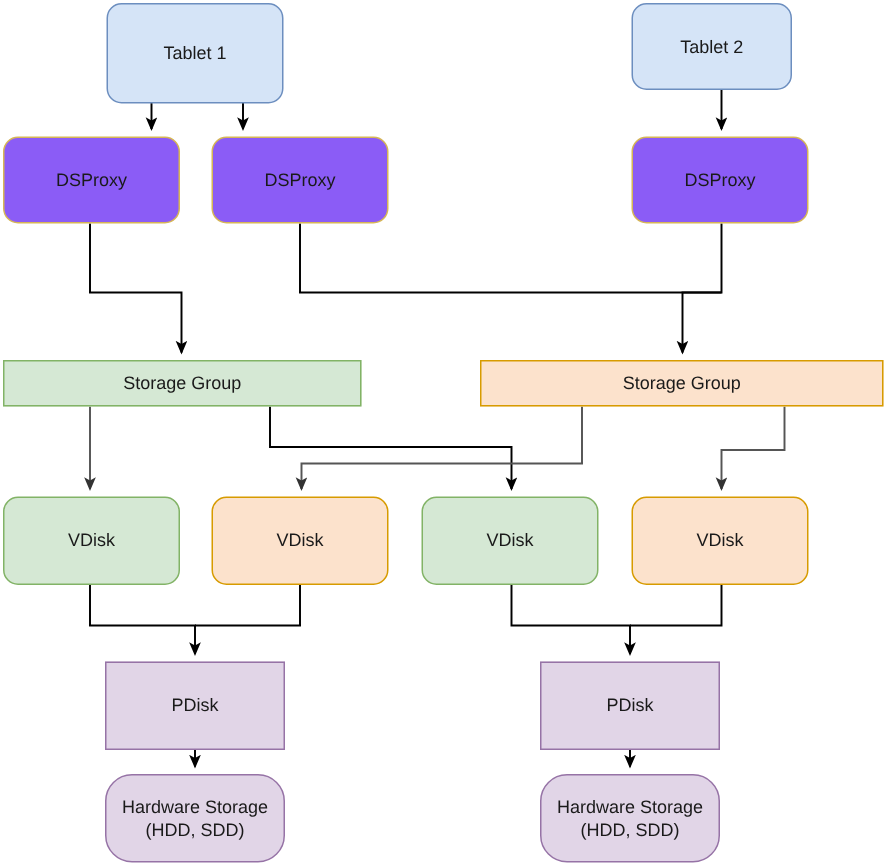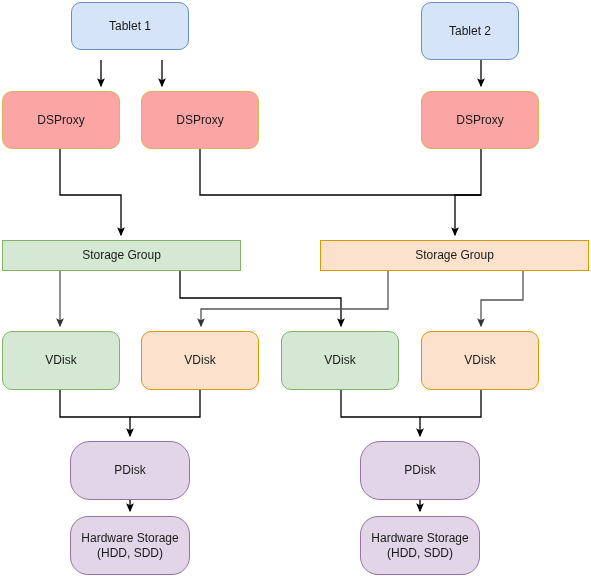--- a/index.html
+++ b/index.html
@@ -39,21 +39,21 @@
     border-style: solid;
     border-width: 1px;
     z-index: 2;
   }
   .node-tablet {
     background: #d5e4f7;
     border-color: #6c8ebf;
     border-radius: 10px;
   }
   .node-dsproxy {
-    background: #fca5a5;
+    background: #8b5cf6;
     border-color: #d6b656;
     border-radius: 10px;
   }
   .node-sg-green {
     background: #d5e8d4;
     border-color: #82b366;
     border-radius: 0px;
   }
   .node-sg-orange {
     background: #fce2cc;
@@ -66,21 +66,21 @@
     border-radius: 10px;
   }
   .node-vdisk-orange {
     background: #fce2cc;
     border-color: #d79b00;
     border-radius: 10px;
   }
   .node-pdisk {
     background: #e1d5e7;
     border-color: #9673a6;
-    border-radius: 20px;
+    border-radius: 0;
   }
   .node-hw {
     background: #e1d5e7;
     border-color: #9673a6;
     border-radius: 18px;
   }
   .node-label {
     display: block;
     white-space: pre-line;
   }
@@ -113,24 +113,24 @@
         <path d="M 60 390 L 60 417 L 130 417 L 130 436" fill="none" stroke="#000000" stroke-width="1.3" stroke-linejoin="miter" marker-end="url(#arrowhead)"></path>
         <path d="M 200 390 L 200 417 L 130 417" fill="none" stroke="#000000" stroke-width="1.3" stroke-linejoin="miter"></path>
         <path d="M 341 390 L 341 417 L 420 417 L 420 436" fill="none" stroke="#000000" stroke-width="1.3" stroke-linejoin="miter" marker-end="url(#arrowhead)"></path>
         <path d="M 481 390 L 481 417 L 420 417" fill="none" stroke="#000000" stroke-width="1.3" stroke-linejoin="miter"></path>
         <path d="M 130 500 L 130 511" fill="none" stroke="#000000" stroke-width="1.3" stroke-linejoin="miter" marker-end="url(#arrowhead)"></path>
         <path d="M 420 500 L 420 511" fill="none" stroke="#000000" stroke-width="1.3" stroke-linejoin="miter" marker-end="url(#arrowhead)"></path>
       </g>
   </svg>
 
   <div id="node-layer">
-      <div class="node node-tablet" style="left: 71px; top: 2px; width: 118px; height: 48px;">
+      <div class="node node-tablet" style="left: 71px; top: 2px; width: 118px; height: 67px;">
         <span class="node-label">Tablet 1</span>
       </div>
-      <div class="node node-tablet" style="left: 421px; top: 2px; width: 98px; height: 58px;">
+      <div class="node node-tablet" style="left: 421px; top: 2px; width: 107px; height: 58px;">
         <span class="node-label">Tablet 2</span>
       </div>
       <div class="node node-dsproxy" style="left: 2px; top: 91px; width: 118px; height: 58px;">
         <span class="node-label">DSProxy</span>
       </div>
       <div class="node node-dsproxy" style="left: 141px; top: 91px; width: 118px; height: 58px;">
         <span class="node-label">DSProxy</span>
       </div>
       <div class="node node-dsproxy" style="left: 421px; top: 91px; width: 118px; height: 58px;">
         <span class="node-label">DSProxy</span>

